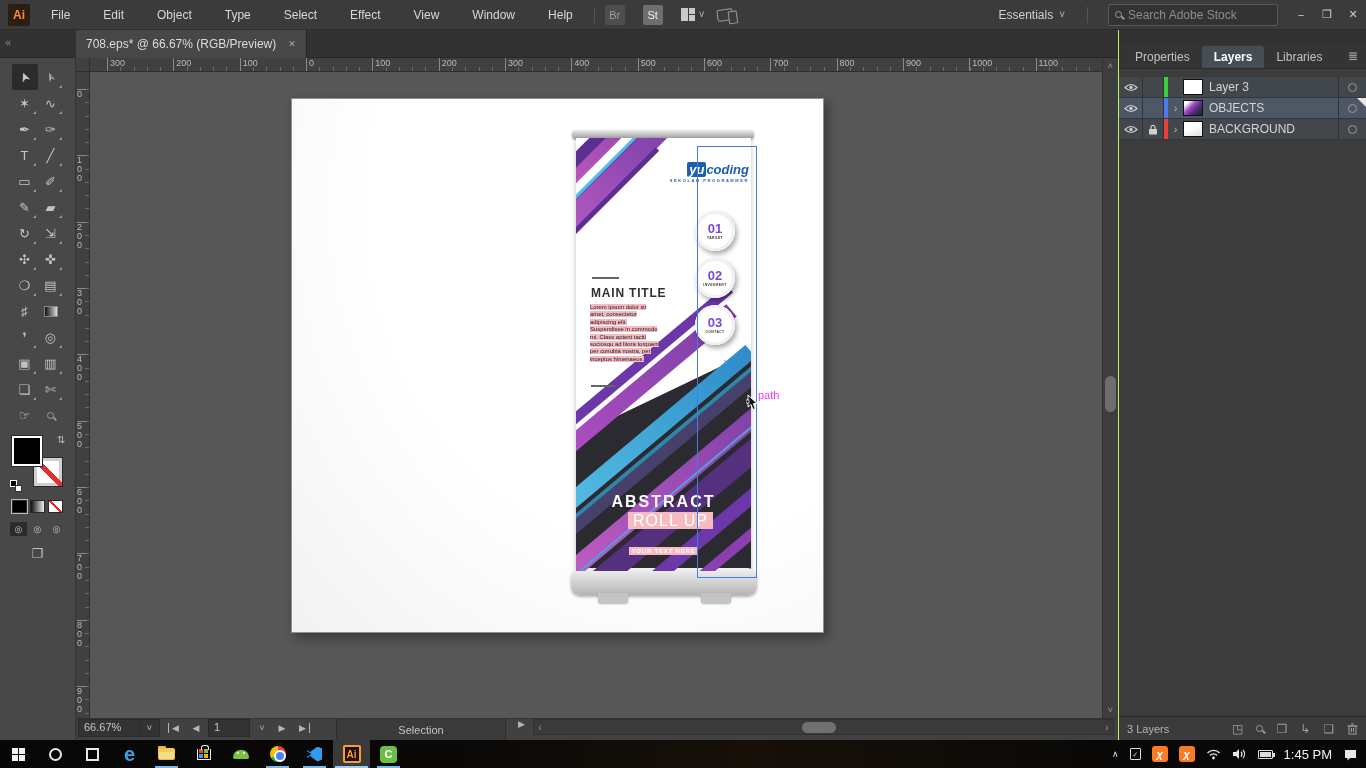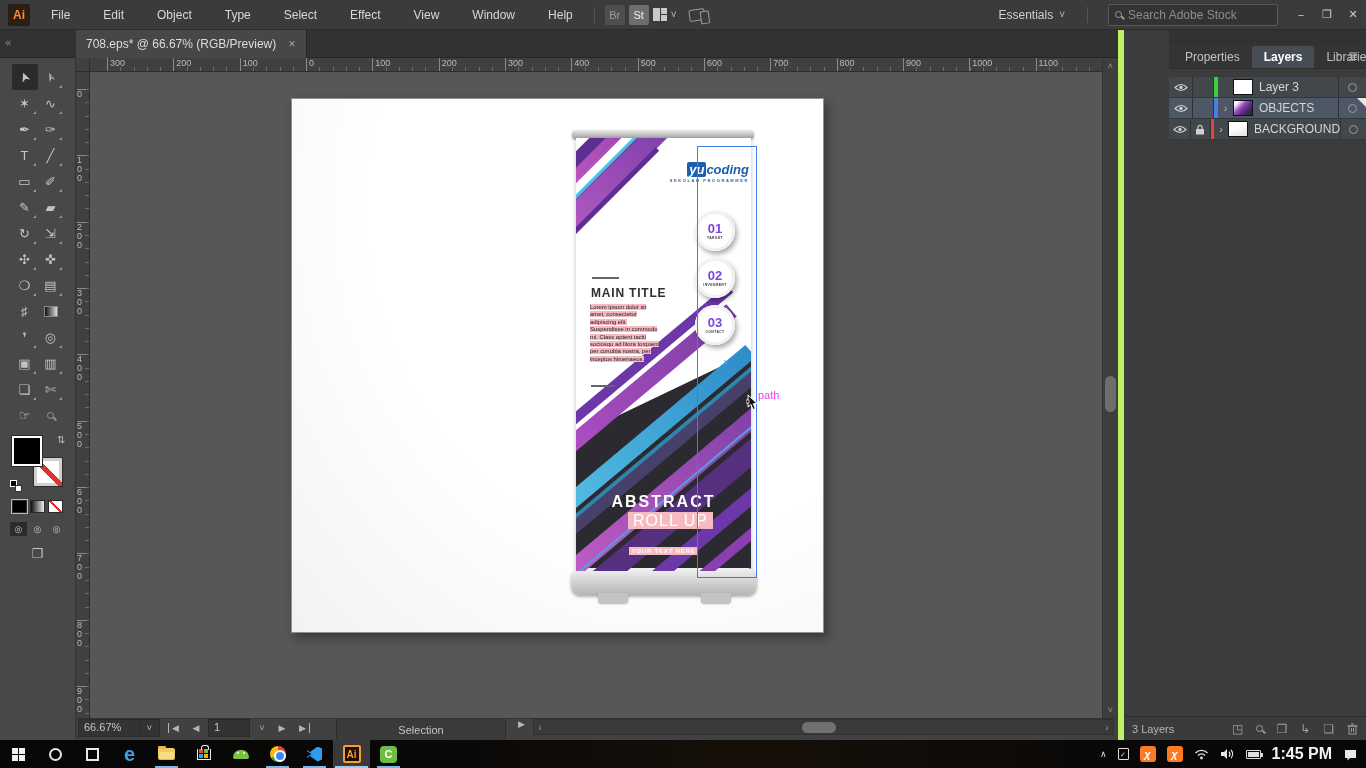--- a/index.html
+++ b/index.html
@@ -5,21 +5,21 @@
   * { margin:0; padding:0; box-sizing:border-box; }
   html,body { width:1366px; height:768px; overflow:hidden; background:#222; }
   .app { position:relative; width:1340px; height:768px; font-family:"Liberation Sans",sans-serif; background:#ef4444; color:#d6d6d6; }
 
   
   .menubar { position:absolute; left:0; top:0; width:1366px; height:30px; background:#3b3b3b; border-bottom:1px solid #2c2c2c; display:flex; align-items:center; padding-left:8px; }
   .ai-badge { width:22px; height:22px; background:#2a1f15; color:#ff8a33; font-weight:bold; font-size:12px; display:flex; align-items:center; justify-content:center; border-radius:2px; margin-right:10px; border:1px solid #4a3category0; }
   .menu-items { display:flex;gap:11px; }
   .menu-item { font-size:12px; color:#d8d8d8; padding:0 11px; line-height:30px; cursor:default; }
   .mb-sep { width:1px; height:16px; background:#555; margin:0 10px; }
-  .sq-btn { width:20px; height:20px; border-radius:2px; font-size:11px; display:flex; align-items:center; justify-content:center; margin-right:4px; }
+  .sq-btn { width:20px; height:20px; border-radius:2px; font-size:11px; display:flex; align-items:center; justify-content:center; margin-right:18px; }
   .sq-btn.br { background:#4e4e4e; color:#9c9c9c; }
   .sq-btn.st { background:#6e6e6e; color:#f0f0f0; }
   .layout-ic { display:flex; gap:1px; margin-right:4px; }
   .layout-ic .l { width:7px; height:13px; background:#c9c9c9; }
   .layout-ic .r { display:flex; flex-direction:column; gap:1px; }
   .layout-ic .r i { width:6px; height:6px; background:#c9c9c9; display:block; }
   .chev { font-size:10px; color:#bbb; margin-right:12px; }
   .device-ic { width:16px; height:12px; border:1px solid #9a9a9a; border-radius:2px; position:relative; transform:rotate(-8deg); }
   .device-ic::after { content:""; position:absolute; right:-5px; top:2px; width:7px; height:11px; border:1px solid #9a9a9a; background:#3b3b3b; border-radius:1px; }
   .mb-right { margin-left:auto; display:flex; align-items:center; }
@@ -125,21 +125,21 @@
   .sb-nav .n.bar-r { border-right:1px solid #b5b5b5; width:14px; margin-left:4px; }
   .ab-field { width:42px; height:18px; background:#333; border:1px solid #2a2a2a; padding:1px 5px; margin:0 2px; }
   .status-label { width:170px; text-align:center; margin-left:26px; background:#3a3a3a; border-left:1px solid #2e2e2e; border-right:1px solid #2e2e2e; height:22px; line-height:22px; }
   .panel-arrow { margin:0 8px 0 12px; font-size:9px; color:#b5b5b5; }
   .hscroll { flex:1; height:16px; background:#3a3a3a; border:1px solid #313131; border-radius:2px; position:relative; margin-right:2px; display:flex; align-items:center; }
   .hscroll .a { width:12px; text-align:center; color:#9a9a9a; font-size:10px; }
   .hscroll .a.right { margin-left:auto; }
   .hthumb { position:absolute; left:268px; top:2px; width:34px; height:11px; background:#707070; border-radius:6px; }
 
   
-  .rpanel { position:absolute; left:1118px; top:30px; width:248px; height:710px; background:#3c3c3c; border-left:6px solid #bef264;padding-left:45px; }
+  .rpanel { position:absolute; left:1118px; top:30px; width:248px; height:710px; background:#3c3c3c; border-left:1px solid #bef264; }
   .rp-spacer { height:14px; background:#323232; }
   .rp-tabs { height:25px; background:#343434; display:flex; align-items:flex-end; padding-left:4px; border-bottom:1px solid #2c2c2c; position:relative; }
   .rp-tab { font-size:12px; color:#c2c2c2; padding:4px 12px; }
   .rp-tab.active { background:#474d55; color:#fff; border-radius:3px 3px 0 0; font-weight:bold; }
   .rp-menu { position:absolute; right:8px; top:5px; color:#b5b5b5; font-size:12px; }
   .layer-rows { margin-top:8px; }
   .lrow { height:21px; display:flex; align-items:center; background:#42474c; border-bottom:1px solid #33373b; font-size:12px; color:#d4d4d4; position:relative; }
   .lrow.selected { background:#4d5766; }
   .lcol-eye { width:24px; height:100%; display:flex; align-items:center; justify-content:center; border-right:1px solid #2f3337; }
   .lcol-lock { width:21px; height:100%; display:flex; align-items:center; justify-content:center; border-right:1px solid #2f3337; }
@@ -182,21 +182,21 @@
   .vscode { width:15px; height:15px; background:#2f9cf0; clip-path:polygon(70% 0,100% 14%,100% 86%,70% 100%,18% 62%,6% 76%,0 68%,30% 50%,0 32%,6% 24%,18% 38%); }
   .ai-tile { width:18px; height:18px; background:#1c1007; border:2px solid #ff9a2e; color:#ff9a2e; font-size:10px; font-weight:bold; display:flex; align-items:center; justify-content:center; border-radius:2px; }
   .cam-tile { width:17px; height:17px; background:#6cbe45; color:#fff; border-radius:4px; font-size:11px; font-weight:bold; display:flex; align-items:center; justify-content:center; }
   .tray { margin-left:auto; display:flex; align-items:center; gap:11px; padding-right:8px; color:#e8e8e8; }
   .tray-chev { font-size:9px; color:#ddd; }
   .usb-ic { width:11px; height:12px; border:1px solid #ddd; border-radius:1px; position:relative; font-size:7px; line-height:11px; text-align:center; color:#ddd; }
   .xampp { width:16px; height:16px; background:#fb7a24; border-radius:3px; color:#fff; font-size:11px; font-weight:bold; font-style:italic; display:flex; align-items:center; justify-content:center; }
   .battery { width:15px; height:9px; border:1px solid #ddd; border-radius:1px; position:relative; }
   .battery::before { content:""; position:absolute; right:-3px; top:2px; width:2px; height:4px; background:#ddd; }
   .battery::after { content:""; position:absolute; left:1px; top:1px; width:11px; height:5px; background:#ddd; }
-  .tb-time { font-size:16px; color:#f2f2f2;font-weight:bold; }
+  .tb-time { font-size:13px; color:#f2f2f2; }
 </style>
 </head>
 <body>
 
 <div class="app">
 
   <div class="menubar">
     <div class="ai-badge">Ai</div>
     <div class="menu-items">
 

